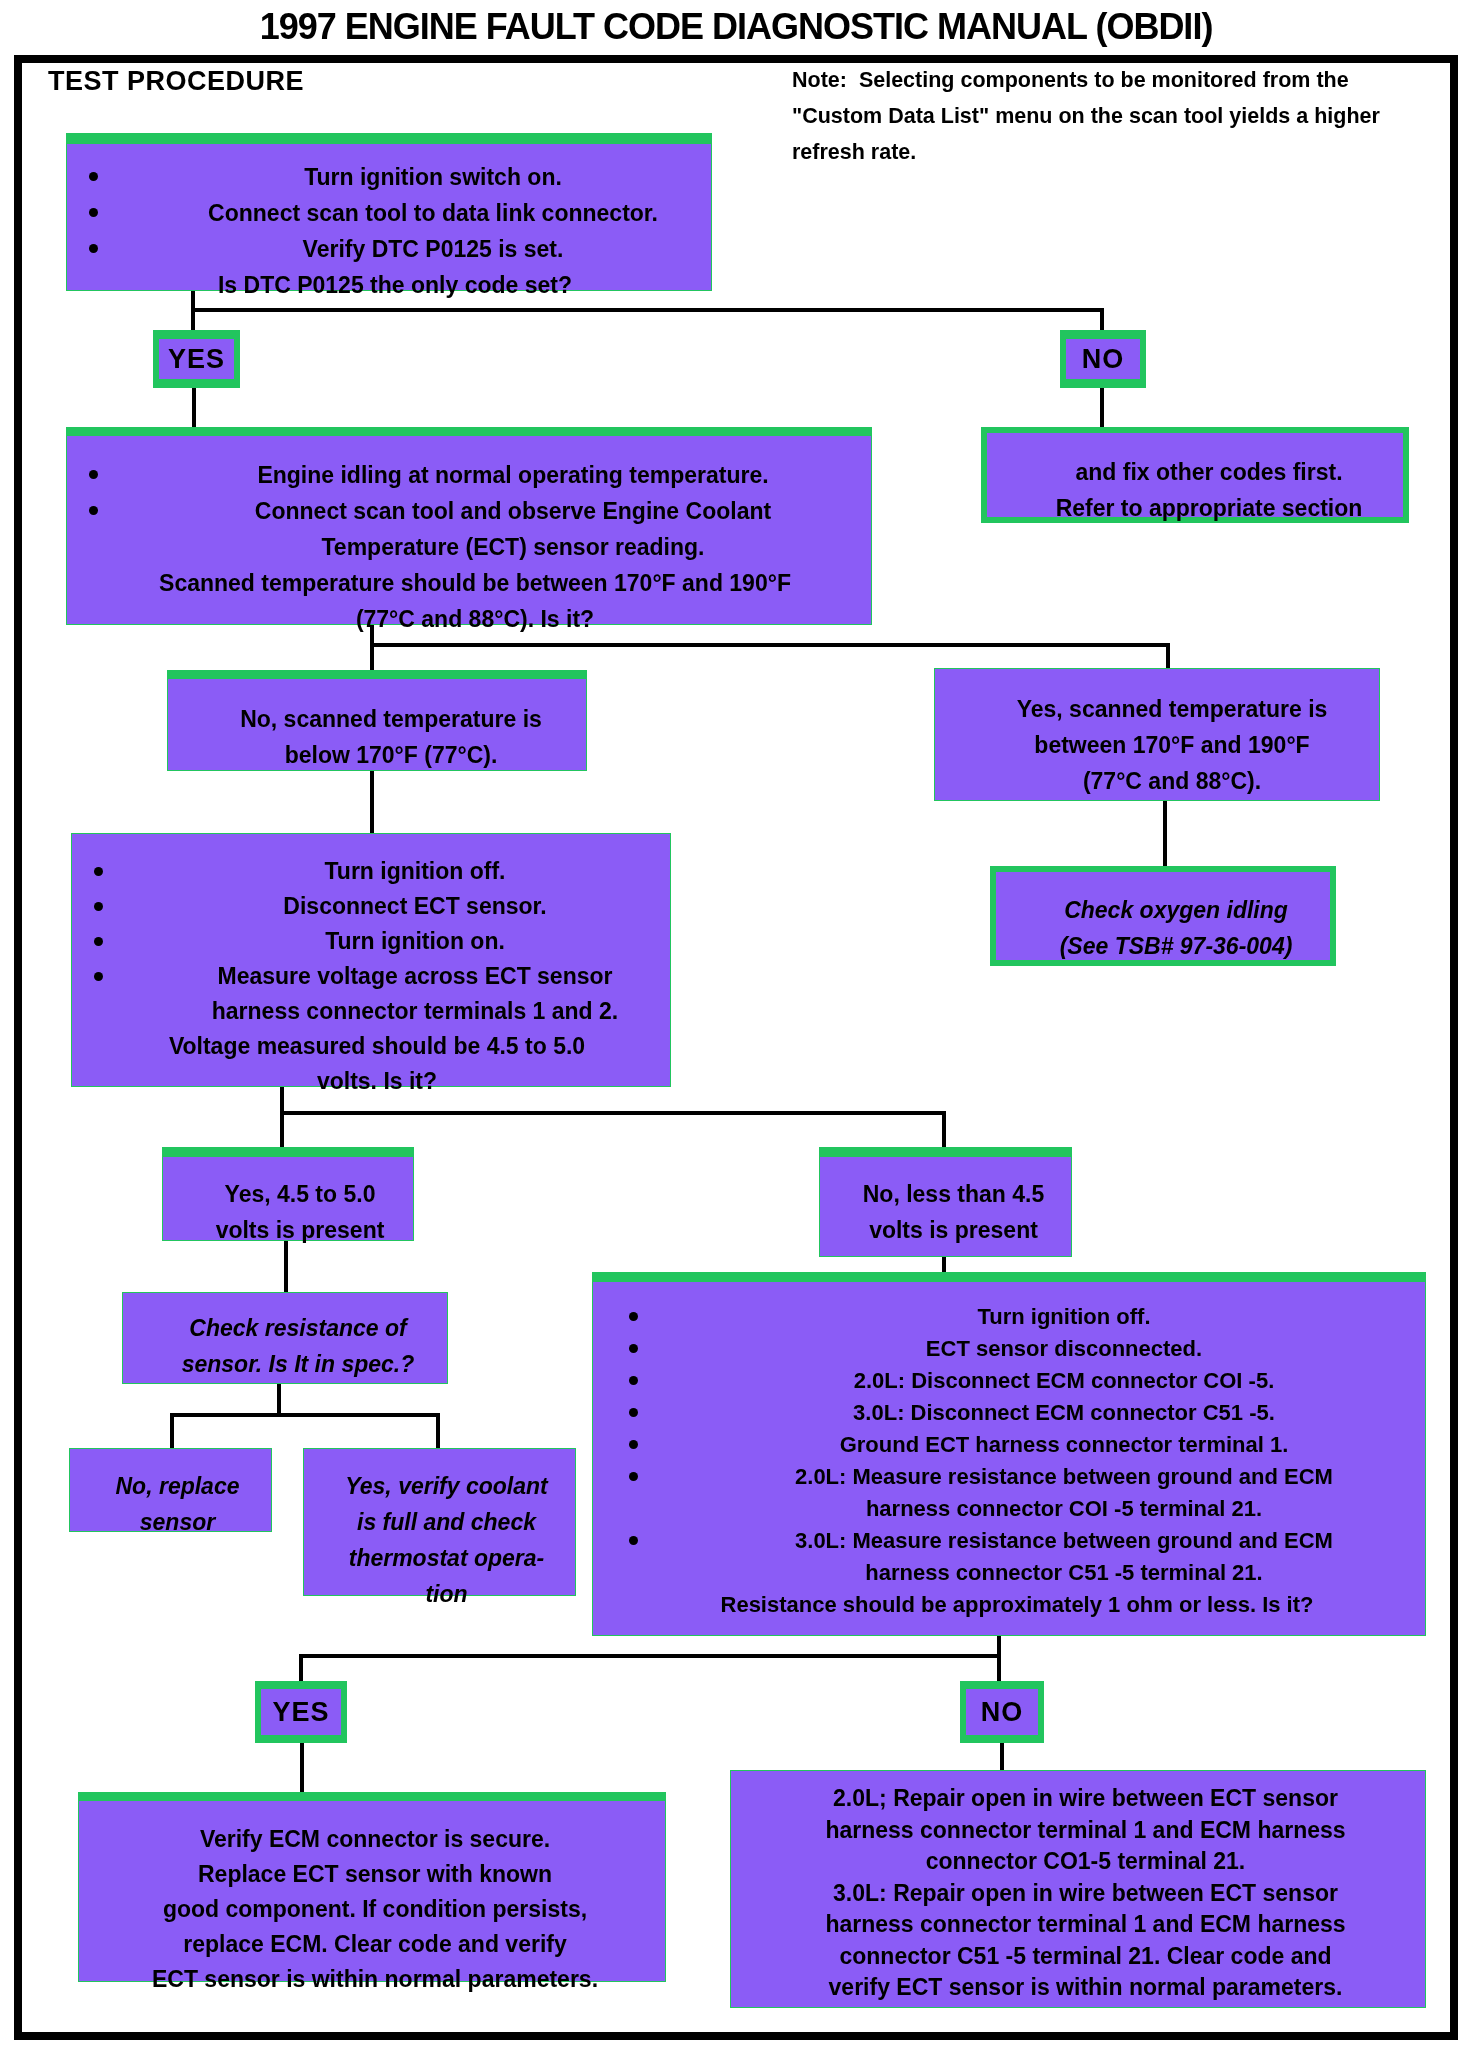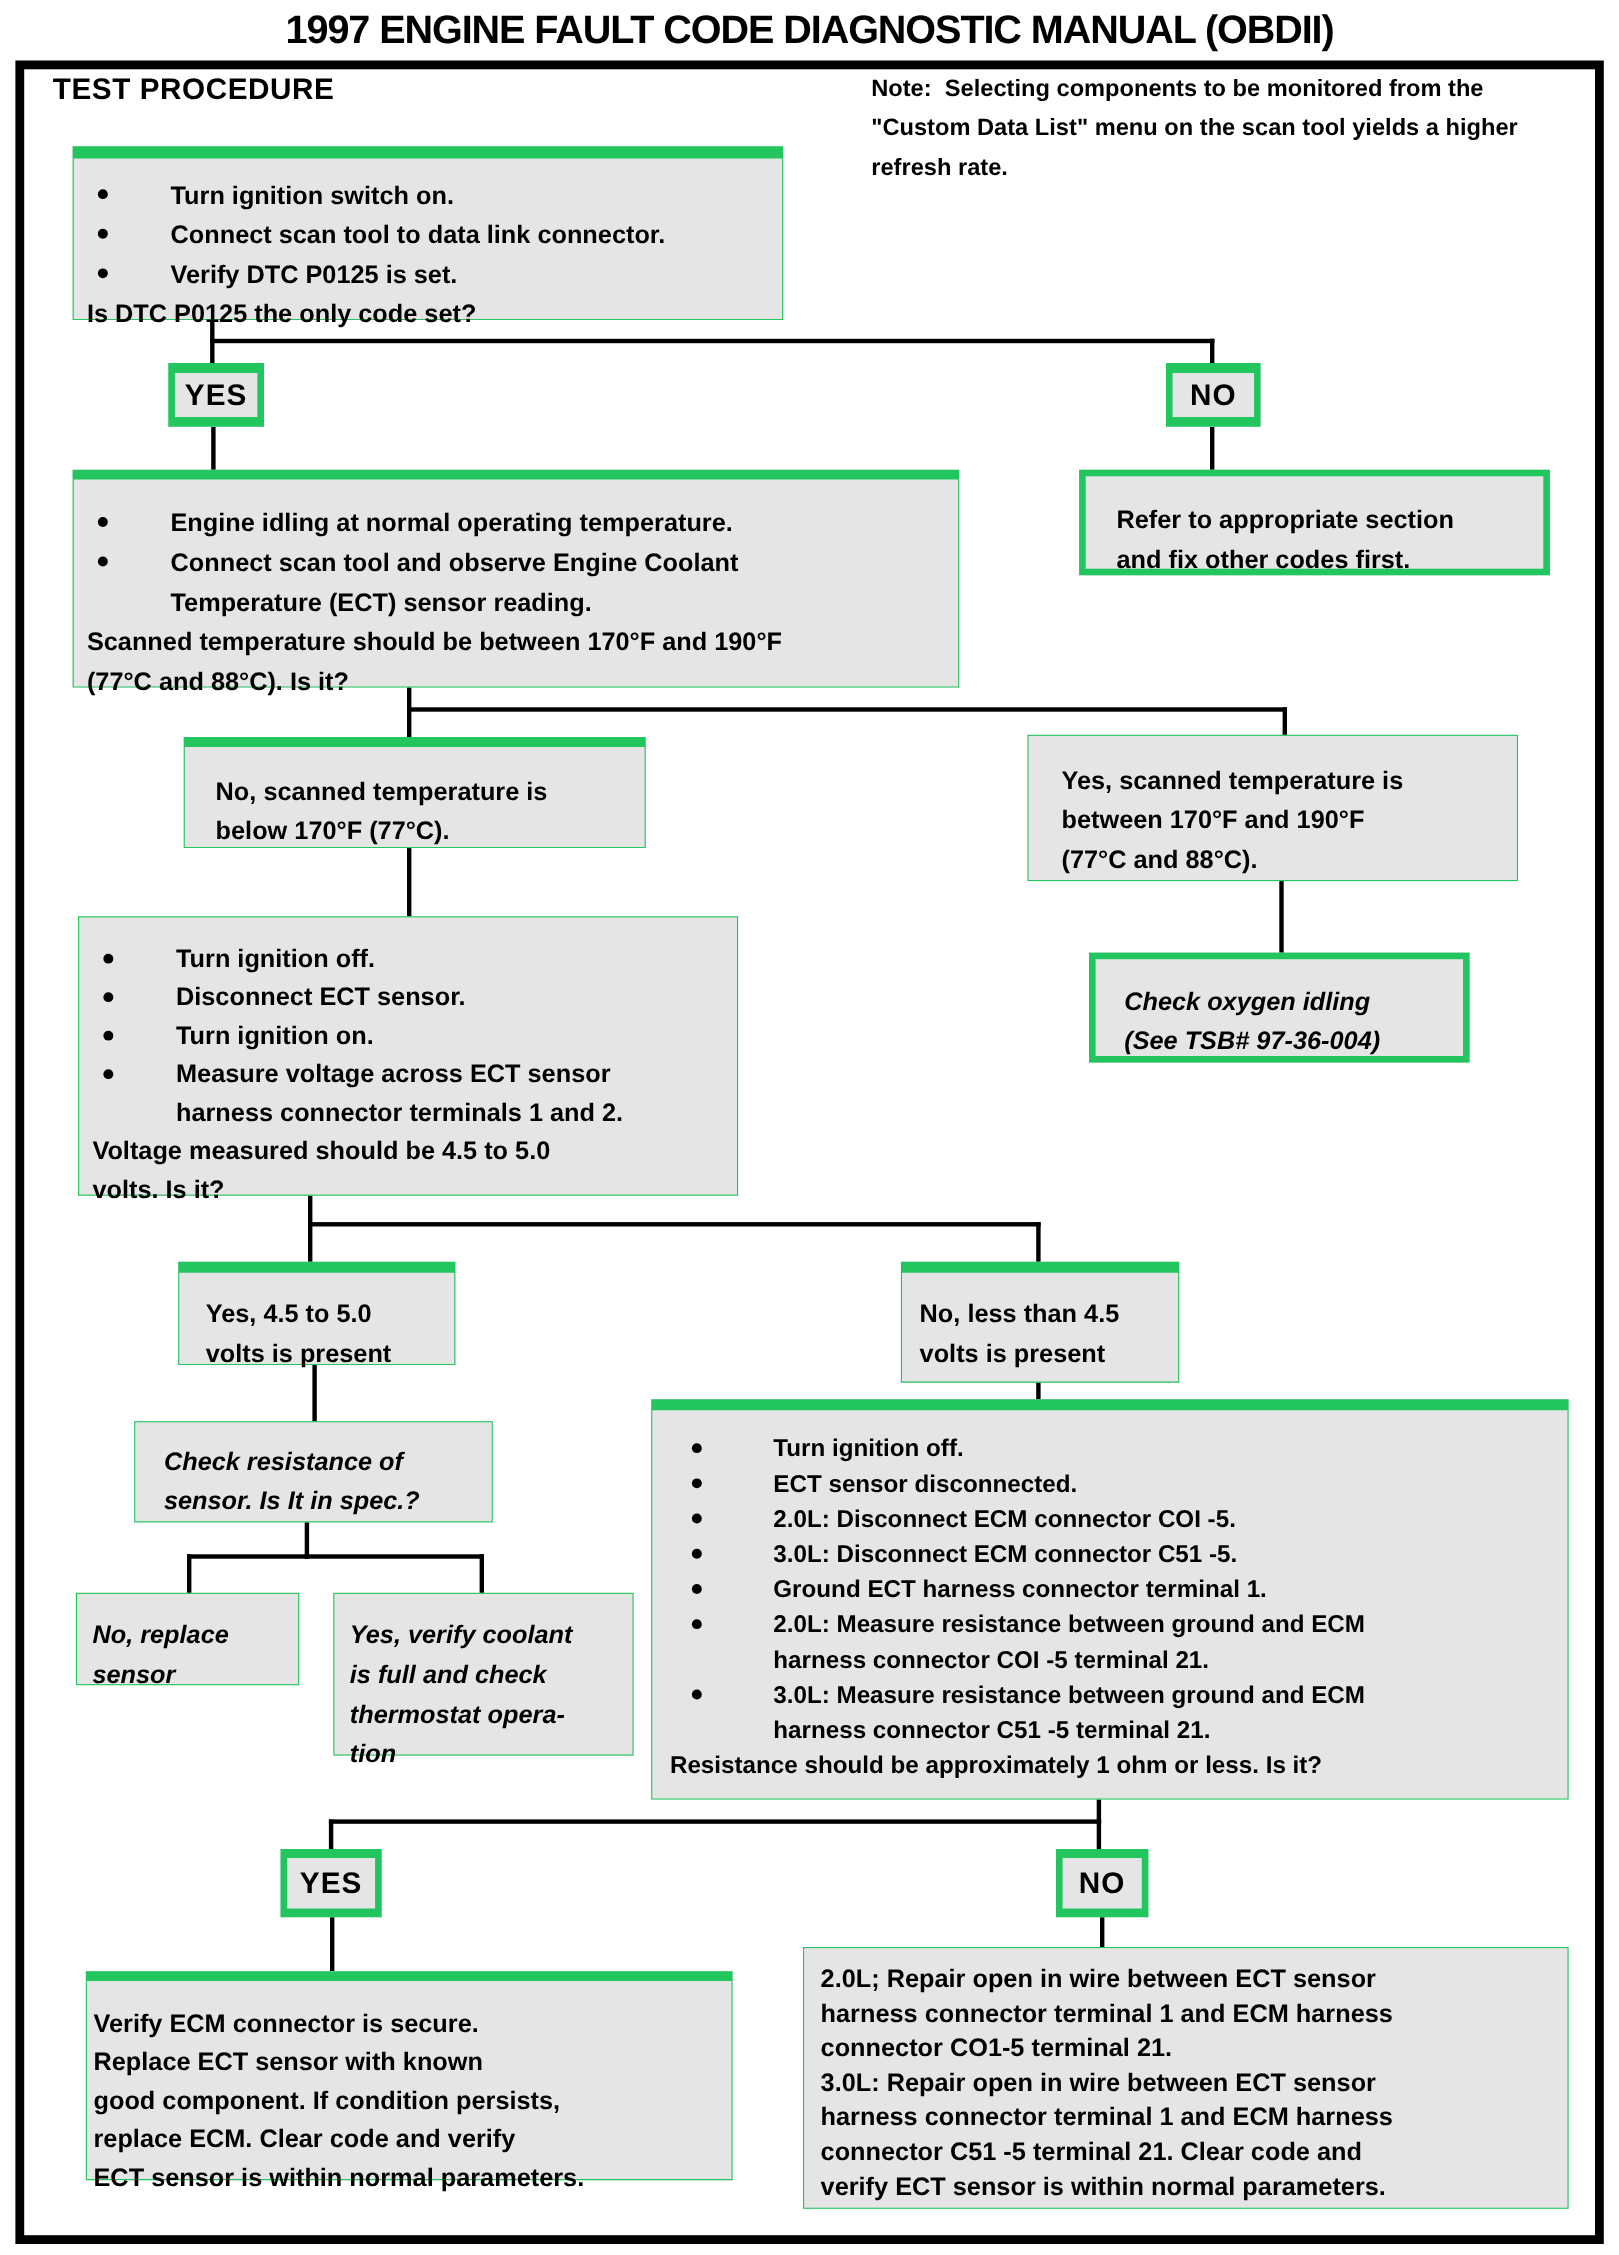--- a/index.html
+++ b/index.html
@@ -15,22 +15,22 @@
   .frame{
     position:absolute;left:14px;top:55px;width:1444px;height:1985px;
     border:8px solid #000;box-sizing:border-box;background:transparent;
   }
   .heading{
     position:absolute;left:48px;top:66px;font-size:27px;letter-spacing:0.5px;white-space:pre;
   }
   .note{position:absolute;left:792px;top:62px;width:664px;font-size:21.5px;line-height:36px;}
   .note .ln{white-space:pre;}
   .fbox{
-    position:absolute;background:#e5e5e5;border:1px solid #22c55e;box-sizing:border-box;
-    font-size:23px;line-height:36px;
+    position:absolute;background:#8b5cf6;border:1px solid #22c55e;box-sizing:border-box;
+    font-size:23px;line-height:36px;text-align:center;
   }
   .ln{white-space:pre;}
   .bl{position:relative;padding-left:88px;}
   .bl::before{
     content:"";position:absolute;left:22px;top:13px;width:9px;height:9px;
     border-radius:50%;background:#000;
   }
   .cl{padding-left:88px;}
   .ql{padding-left:12px;}
   .tl{padding-left:26px;}
@@ -130,22 +130,22 @@
 
   <div class="fbox" id="b-b" style="left:66px;top:427px;width:806px;height:198px">
     <div class="ln bl">Engine idling at normal operating temperature.</div>
     <div class="ln bl">Connect scan tool and observe Engine Coolant</div>
     <div class="ln cl">Temperature (ECT) sensor reading.</div>
     <div class="ln ql">Scanned temperature should be between 170°F and 190°F</div>
     <div class="ln ql">(77°C and 88°C). Is it?</div>
   </div>
 
   <div class="fbox" id="b-c" style="left:981px;top:427px;width:428px;height:96px">
+    <div class="ln tl">and fix other codes first.</div>
     <div class="ln tl">Refer to appropriate section</div>
-    <div class="ln tl">and fix other codes first.</div>
   </div>
 
   <div class="fbox" id="b-d" style="left:167px;top:670px;width:420px;height:101px">
     <div class="ln tl">No, scanned temperature is</div>
     <div class="ln tl">below 170°F (77°C).</div>
   </div>
 
   <div class="fbox" id="b-e" style="left:934px;top:668px;width:446px;height:133px">
     <div class="ln tl">Yes, scanned temperature is</div>
     <div class="ln tl">between 170°F and 190°F</div>

